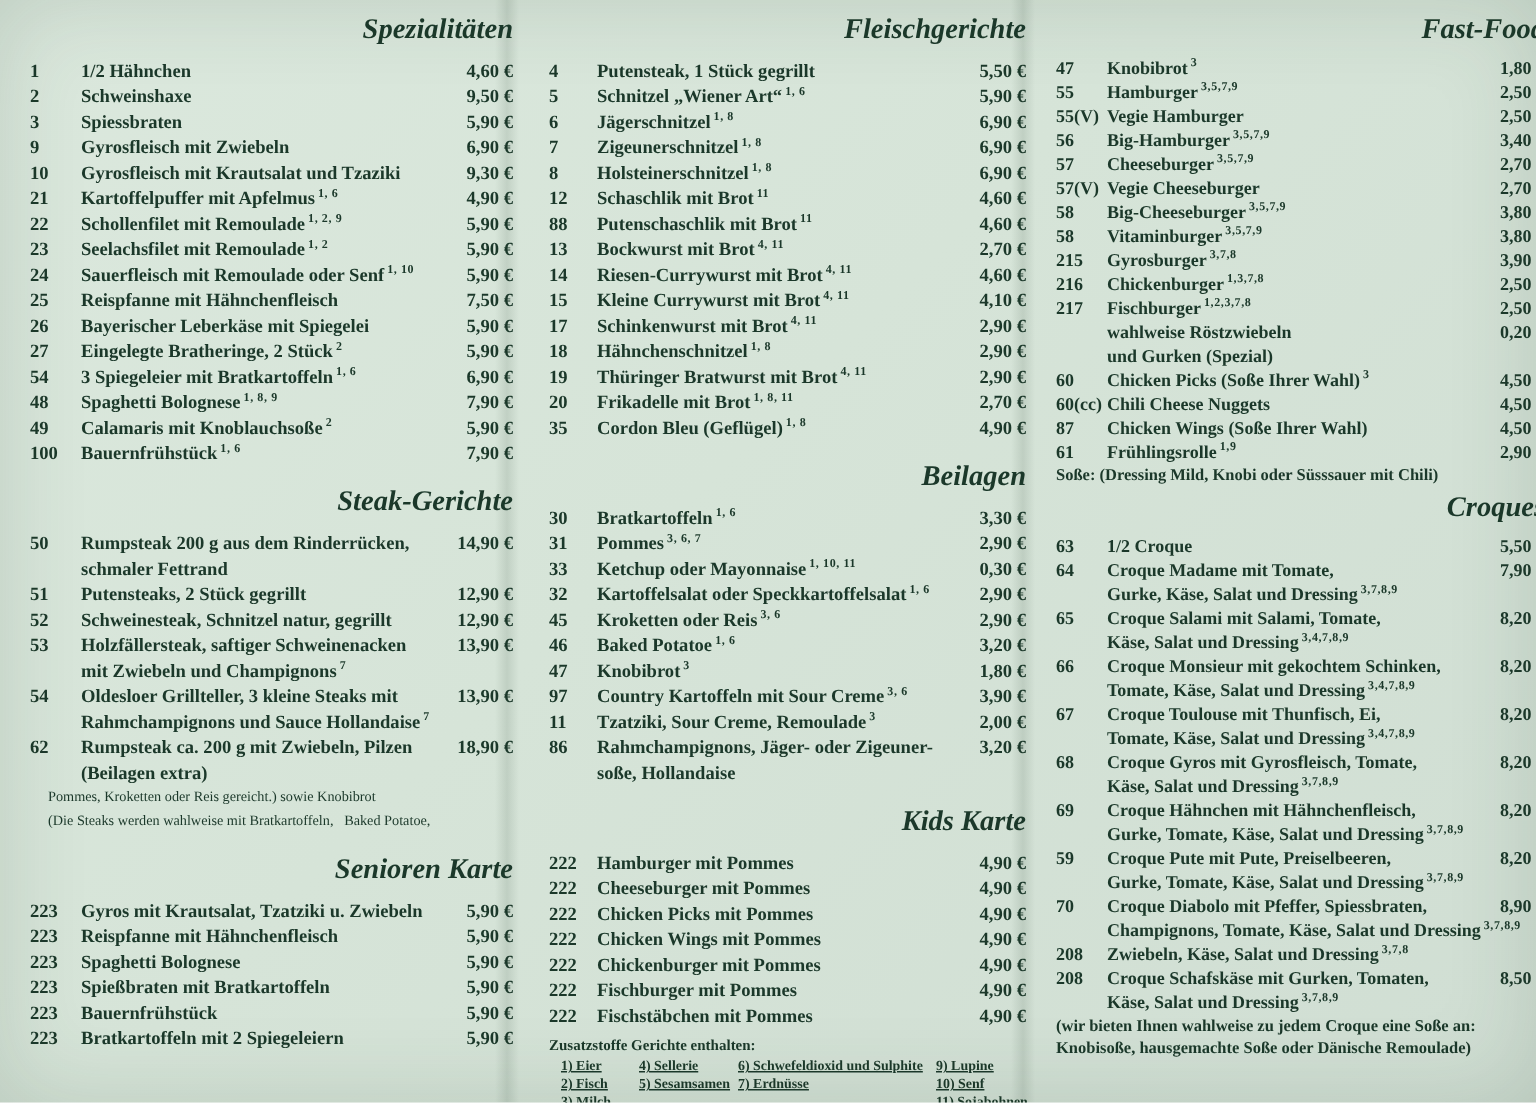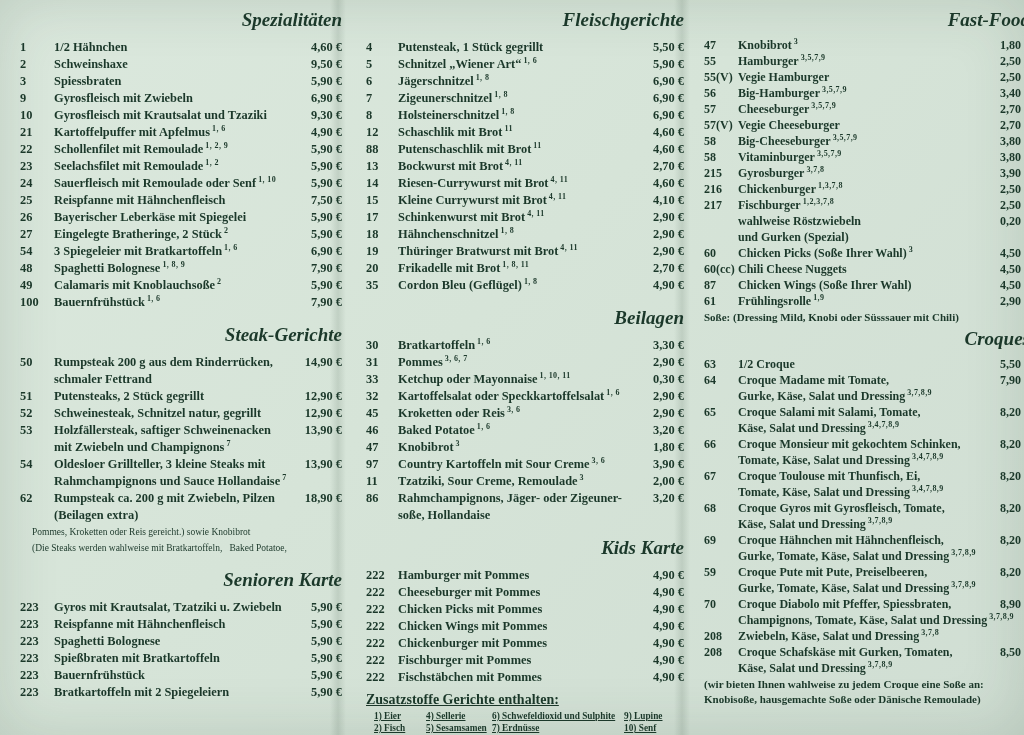--- a/index.html
+++ b/index.html
@@ -23,21 +23,21 @@
   .num{flex:none;min-width:30px;padding-right:2px;white-space:nowrap;}
   .col1 .num{min-width:32px;}
   .col3 .num{min-width:32px;}
   .body{flex:1;min-width:0;padding-right:2px;}
   .line{display:block;white-space:nowrap;}
   .price{flex:none;min-width:46px;text-align:right;white-space:nowrap;}
   sup.fn{font-size:8px;line-height:0;margin-left:2px;letter-spacing:.4px;}
   .note{font-weight:bold;font-size:var(--fs);line-height:15px;white-space:nowrap;}
   .note.sm{font-size:9.5px;font-weight:normal;line-height:16px;padding-left:12px;}
   .col3 .note.md{font-size:11px;line-height:14px;margin-top:1px;}
-  .add-hdr{font-size:14px;font-weight:bold;margin-top:6px;text-decoration:underline;}
+  .add-hdr{font-size:10px;font-weight:bold;margin-top:6px;}
   .fgrid{display:grid;grid-template-columns:48px 62px 128px auto;column-gap:4px;
     font-size:9.3px;font-weight:bold;line-height:12px;margin-top:2px;padding-left:8px;}
   .fcell{white-space:nowrap;text-decoration:underline;}
 </style>
 </head>
 <body>
 
 <div class="menu">
   <div class="fold fold-1"></div>
   <div class="fold fold-2"></div>

